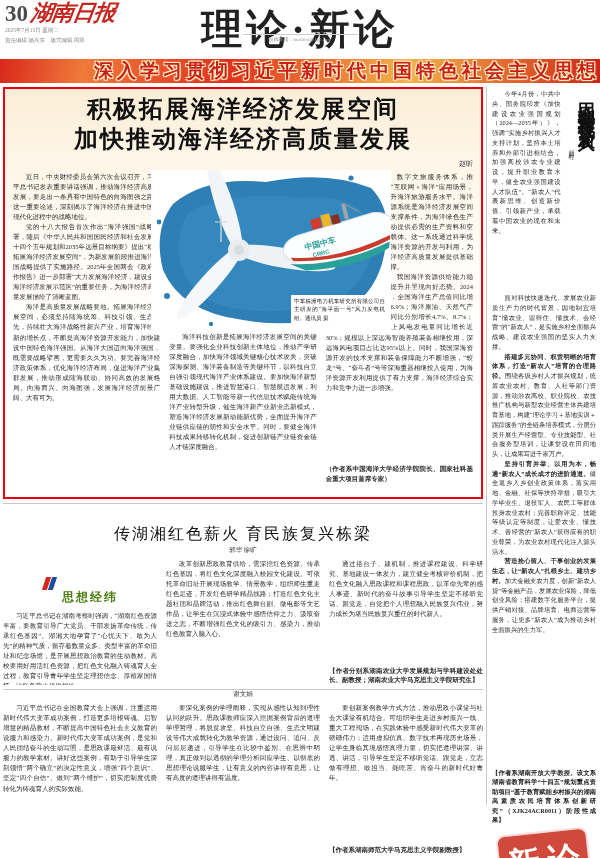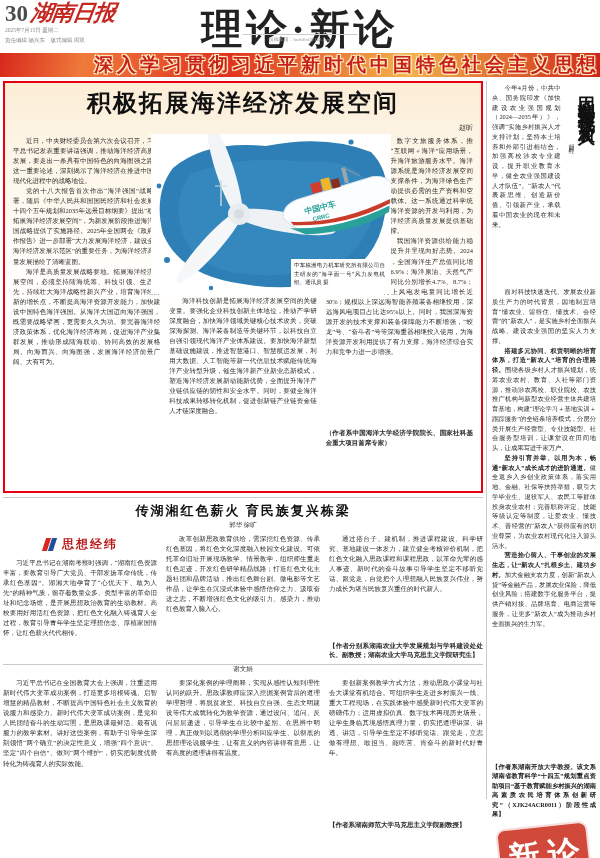--- a/index.html
+++ b/index.html
@@ -1,20 +1,20 @@
 <!DOCTYPE html>
 <html><head>
 <meta charset="utf-8">
 <style>
   * { margin:0; padding:0; box-sizing:border-box; }
   html,body { width:600px; height:858px; background:#fff; overflow:hidden;
     font-family:"Liberation Serif","DejaVu Serif",serif; color:#1c1c1c; }
 
   
-  .top { position:relative; height:52px; }
+  .top { position:relative; height:58px; }
   .mast { position:absolute; left:5px; top:2px; }
   .mast-row { display:flex; align-items:flex-start; gap:3px; }
   .pagenum { font-size:23px; font-weight:bold; color:#4a4a4a; line-height:1; }
   .paper-name { font-size:22px; font-weight:900; font-style:italic; color:#c5261f;
     transform:skewX(-8deg); line-height:1; letter-spacing:-1px; }
   .meta { font-size:5.5px; color:#8a8a8a; line-height:1.7; margin-top:1px; }
   .sec-title { position:absolute; left:50%; top:2px; transform:translateX(-50%);
     font-size:41px; font-weight:700; letter-spacing:4px; white-space:nowrap; color:#222; }
   .email { position:absolute; left:50%; top:34px; transform:translateX(-50%);
     font-size:5px; color:#999; border-top:1px solid #ccc; padding:1px 26px 0; white-space:nowrap; }
@@ -44,32 +44,32 @@
   .col3 { display:flex; flex-direction:column; }
   .col3-text { flex:1; overflow:hidden; }
   .fnote { font-weight:bold; font-size:6.5px; line-height:1.5; text-align:justify; }
 
   .lead-photo { position:absolute; left:138px; top:-2px; width:240px; height:160px; background:#fff; }
   .photo-cap { position:absolute; right:3px; bottom:5px; width:97px; background:#fff;
     font-size:5.5px; line-height:1.55; padding:2px 3px; text-align:justify; color:#222; }
 
   
   .rule { border-top:1px solid #c9c9c9; margin-top:4px; }
-  .sec-head { text-align:center; font-size:13px; font-weight:700; letter-spacing:2px; margin:4px 0 1px; color:#111; }
+  .sec-head { text-align:center; font-size:16px; font-weight:400; letter-spacing:2px; margin:20px 0 1px; color:#111; }
   .sec-by { text-align:center; font-size:6.5px; margin-bottom:4px; color:#333; }
   .three-cols { display:flex; gap:9px; }
   .mid-cols { height:126px; }
   .bot-cols { height:152px; }
 
   .sx-logo { display:flex; align-items:center; justify-content:center; gap:4px; margin:1px 0 4px; }
   .sx-icon { position:relative; width:16px; height:15px; flex:none; }
   .sx-icon i { position:absolute; top:1px; width:5px; height:13px; transform:skewX(-18deg); }
   .sx-icon .r { left:2px; background:#d6281e; }
   .sx-icon .b { left:8px; background:#1f4e9c; }
-  .sx-text { color:#b91c1c; font-size:12px; font-weight:900; letter-spacing:2px; }
+  .sx-text { color:#4d7c0f; font-size:12px; font-weight:900; letter-spacing:2px;margin-top:28px; }
 
   
   .r-top { display:flex; height:200px; }
   .r-intro { flex:1; font-size:6.3px; line-height:1.55; text-align:justify; overflow:hidden; color:#2a2a2a; }
   .r-intro p { text-indent:2em; }
   .v-wrap { writing-mode:vertical-rl; height:200px; margin-left:4px; }
   .v-title { font-size:17px; font-weight:900; line-height:1.2; letter-spacing:3px; color:#111; }
   .v-author { font-size:6px; color:#444; margin-top:56px; margin-left:2px; letter-spacing:2px; }
   .r-body { margin-top:4px; height:472px; overflow:hidden; font-size:6.3px; line-height:1.55; text-align:justify; color:#2a2a2a; }
   .r-body p { text-indent:2em; }
@@ -100,20 +100,21 @@
 <div class="banner">
   <b>深入学习贯彻习近平新时代中国特色社会主义思想</b>
 </div>
 
 <div class="content">
 
   <div class="left-zone">
 
     <div class="lead-box">
       <div class="lead-title">积极拓展海洋经济发展空间</div>
+      <div class="lead-title">加快推动海洋经济高质量发展</div>
       <div class="lead-by">赵昕</div>
       <div class="lead-cols">
         <div class="ncol">
           <p>近日，中央财经委员会第六次会议召开，习近平总书记发表重要讲话强调，推动海洋经济高质量发展，要走出一条具有中国特色的向海图强之路。这一重要论述，深刻揭示了海洋经济在推进中国式现代化进程中的战略地位。</p>
           <p>党的十八大报告首次作出“海洋强国”战略部署，随后《中华人民共和国国民经济和社会发展第十四个五年规划和2035年远景目标纲要》提出“积极拓展海洋经济发展空间”，为新发展阶段推进海洋强国战略提供了实施路径。2025年全国两会《政府工作报告》进一步部署“大力发展海洋经济，建设全国海洋经济发展示范区”的重要任务，为海洋经济高质量发展描绘了清晰蓝图。</p>
           <p>海洋是高质量发展战略要地。拓展海洋经济发展空间，必须坚持陆海统筹、科技引领、生态优先，持续壮大海洋战略性新兴产业，培育海洋经济新的增长点，不断提高海洋资源开发能力，加快建设中国特色海洋强国。从海洋大国迈向海洋强国，既需要战略擘画，更需要久久为功。要完善海洋经济政策体系，优化海洋经济布局，促进海洋产业集群发展，推动形成陆海联动、协同高效的发展格局。向海而兴、向海图强，发展海洋经济前景广阔、大有可为。</p>
         </div>
         <div class="ncol">
           <div class="img-spacer"></div>
           <p>海洋科技创新是拓展海洋经济发展空间的关键变量。要强化企业科技创新主体地位，推动产学研深度融合，加快海洋领域关键核心技术攻关，突破深海探测、海洋装备制造等关键环节，以科技自立自强引领现代海洋产业体系建设。要加快海洋新型基础设施建设，推进智慧港口、智慧航运发展，利用大数据、人工智能等新一代信息技术赋能传统海洋产业转型升级，催生海洋新产业新业态新模式，塑造海洋经济发展新动能新优势，全面提升海洋产业链供应链的韧性和安全水平。同时，要健全海洋科技成果转移转化机制，促进创新链产业链资金链人才链深度融合。</p>

